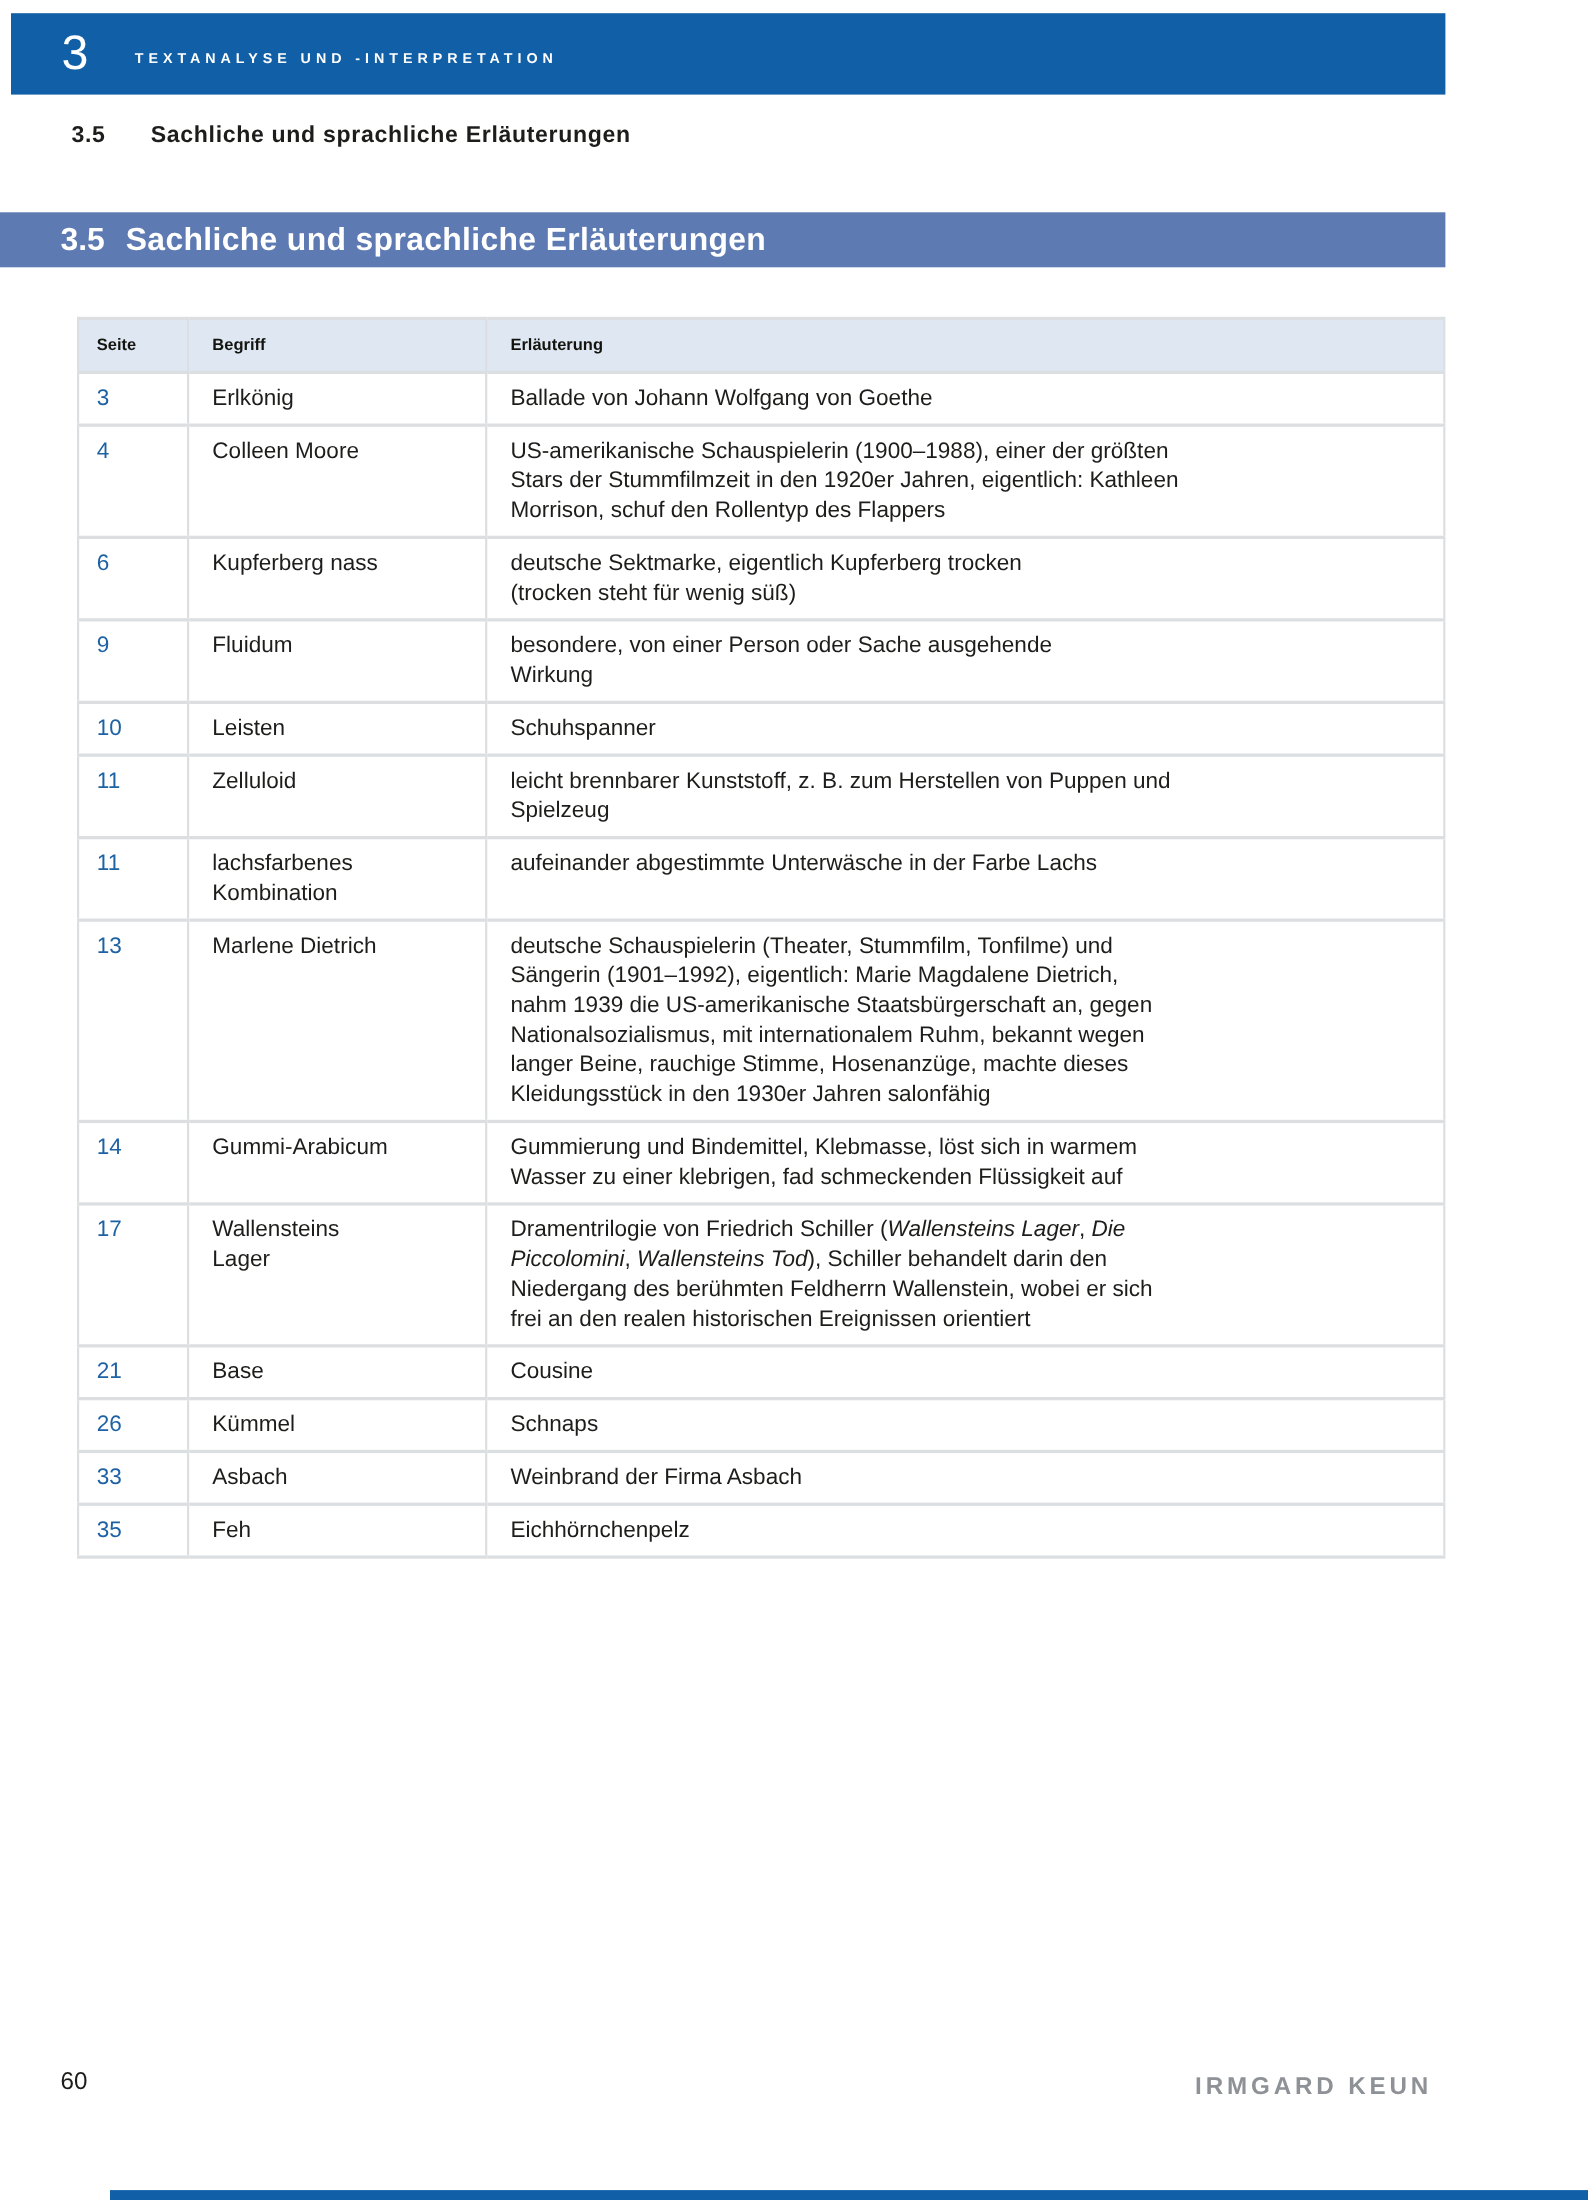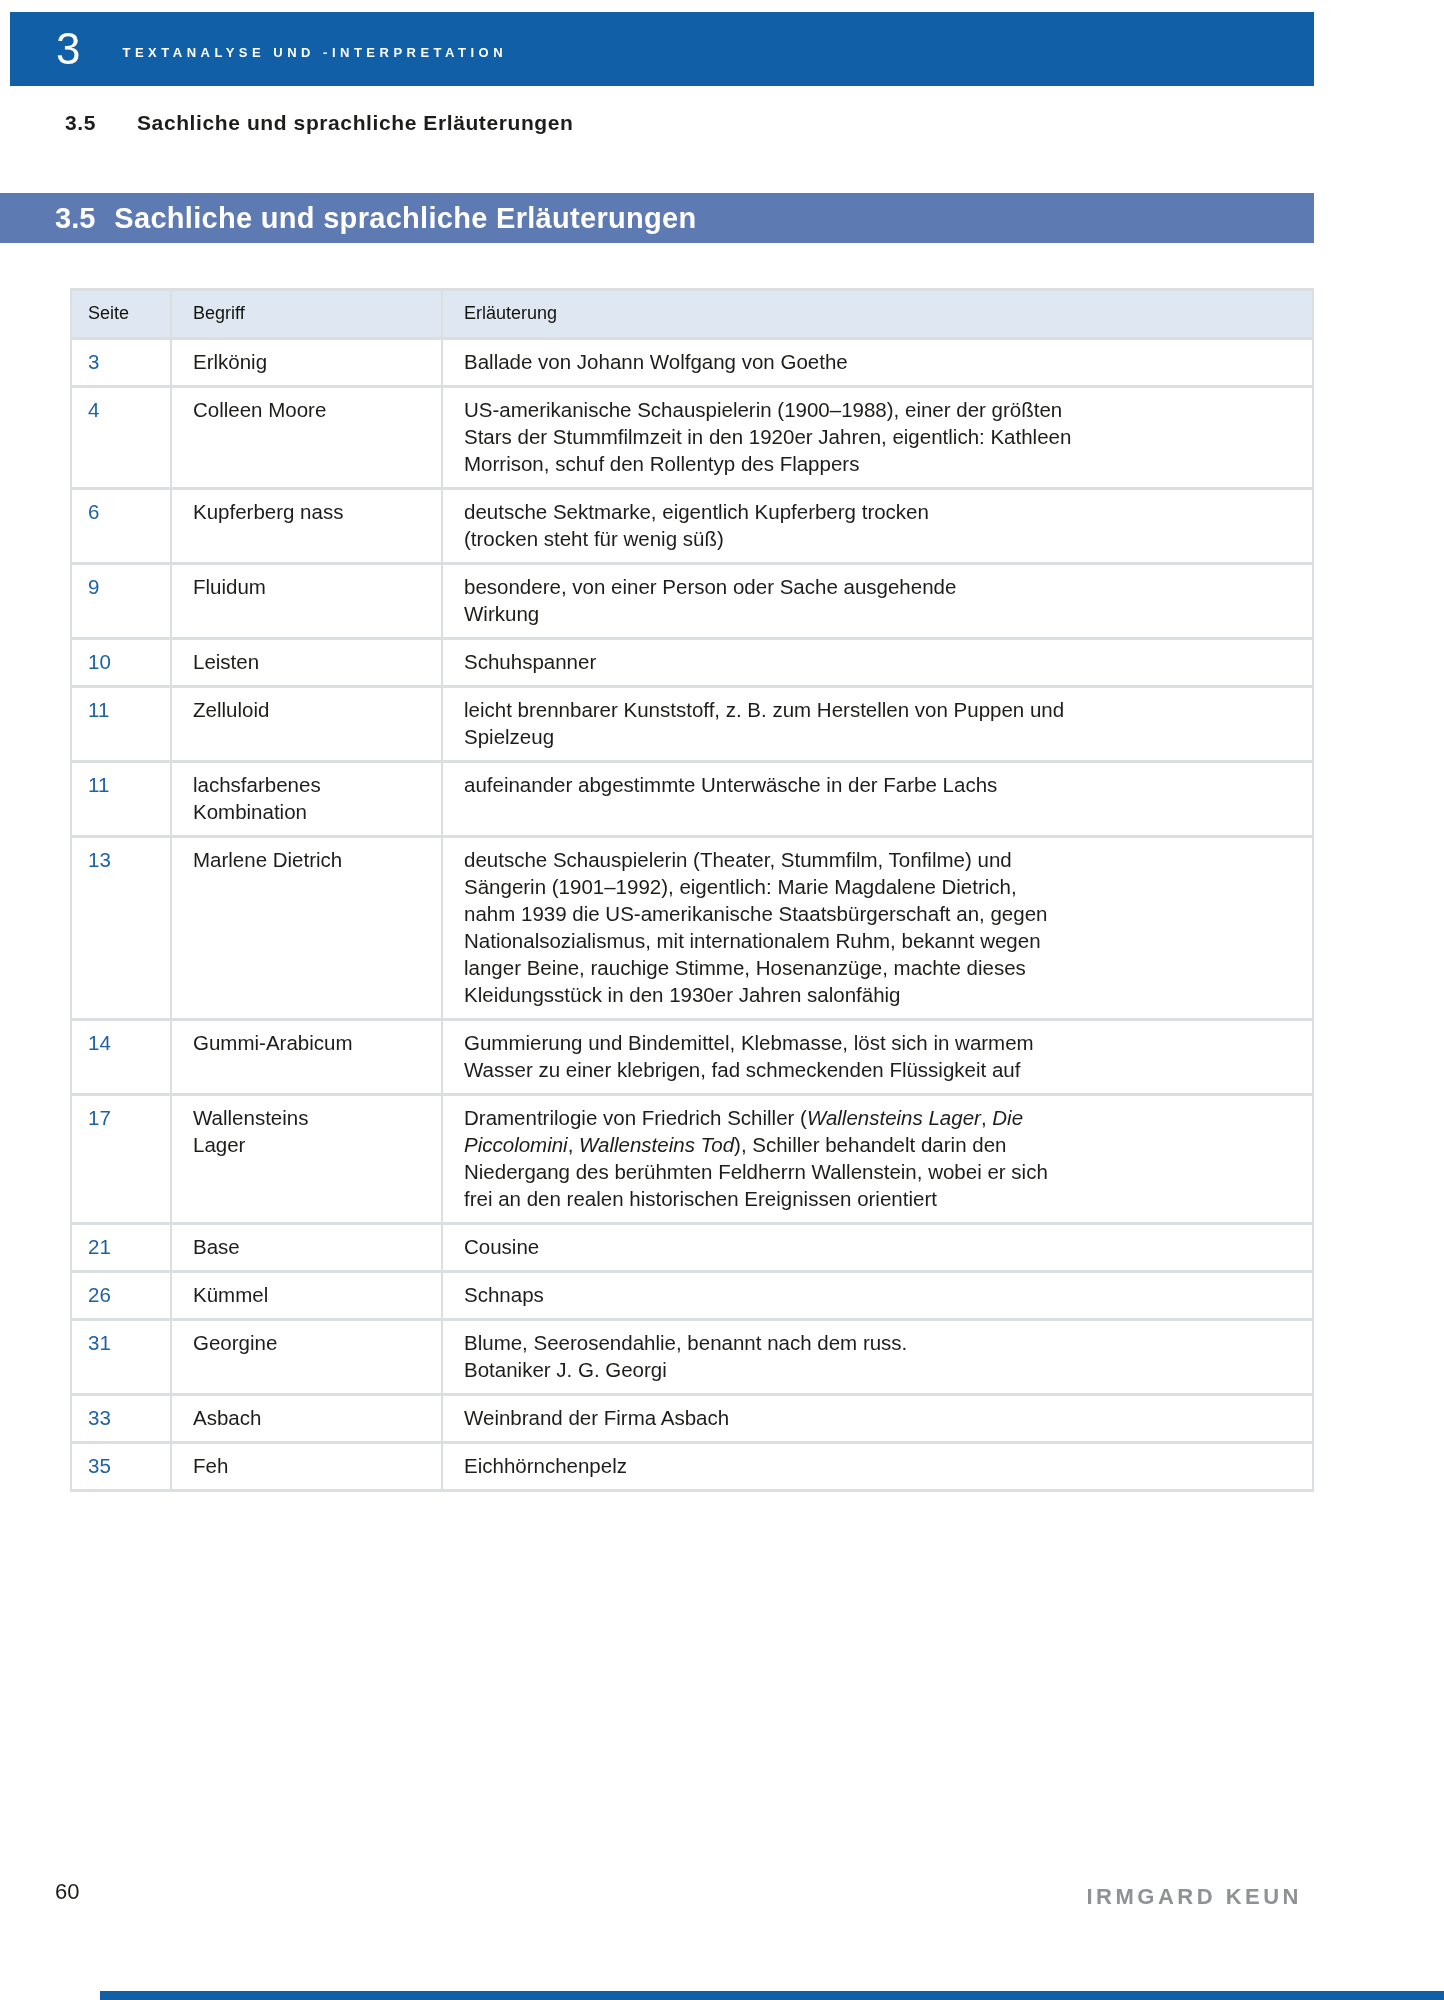--- a/index.html
+++ b/index.html
@@ -42,21 +42,21 @@
   col.w-seite{width:100px;} col.w-begriff{width:271px;} col.w-erl{width:auto;}
   .glossary th,.glossary td{
     border-top:3px solid var(--grid-line);
     border-bottom:3px solid var(--grid-line);
     border-left:2px solid var(--grid-line);
     border-right:2px solid var(--grid-line);
     text-align:left;vertical-align:top;
   }
   .glossary th{
     background:var(--table-header-bg);
-    font-size:18px;font-weight:400;color:#14140f;
+    font-size:15px;font-weight:700;color:#14140f;
     padding:9px 14px 10px 21px;line-height:27px;
   }
   .glossary th.h-seite{padding-left:16px;}
   .glossary td{
     font-size:20.5px;line-height:27px;
     padding:8px 14px 10px 21px;background:#ffffff;
   }
   .glossary td.c-page{color:var(--page-ref-blue);padding-left:16px;}
   .glossary td.c-expl em{font-style:italic;}
   
@@ -155,25 +155,20 @@
           <td class="c-page">21</td>
           <td class="c-term">Base</td>
           <td class="c-expl">Cousine</td>
         </tr>
         <tr>
           <td class="c-page">26</td>
           <td class="c-term">Kümmel</td>
           <td class="c-expl">Schnaps</td>
         </tr>
         <tr>
-          <td class="c-page">31</td>
-          <td class="c-term">Georgine</td>
-          <td class="c-expl">Blume, Seerosendahlie, benannt nach dem russ.<br>Botaniker J. G. Georgi</td>
-        </tr>
-        <tr>
           <td class="c-page">33</td>
           <td class="c-term">Asbach</td>
           <td class="c-expl">Weinbrand der Firma Asbach</td>
         </tr>
         <tr>
           <td class="c-page">35</td>
           <td class="c-term">Feh</td>
           <td class="c-expl">Eichhörnchenpelz</td>
         </tr>
       </tbody>

